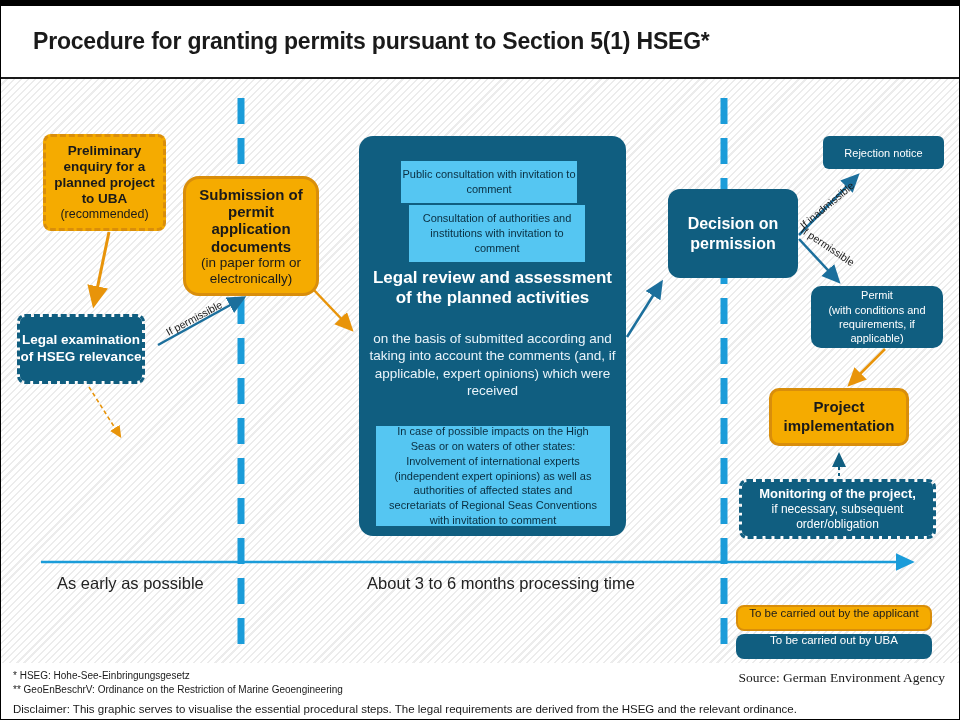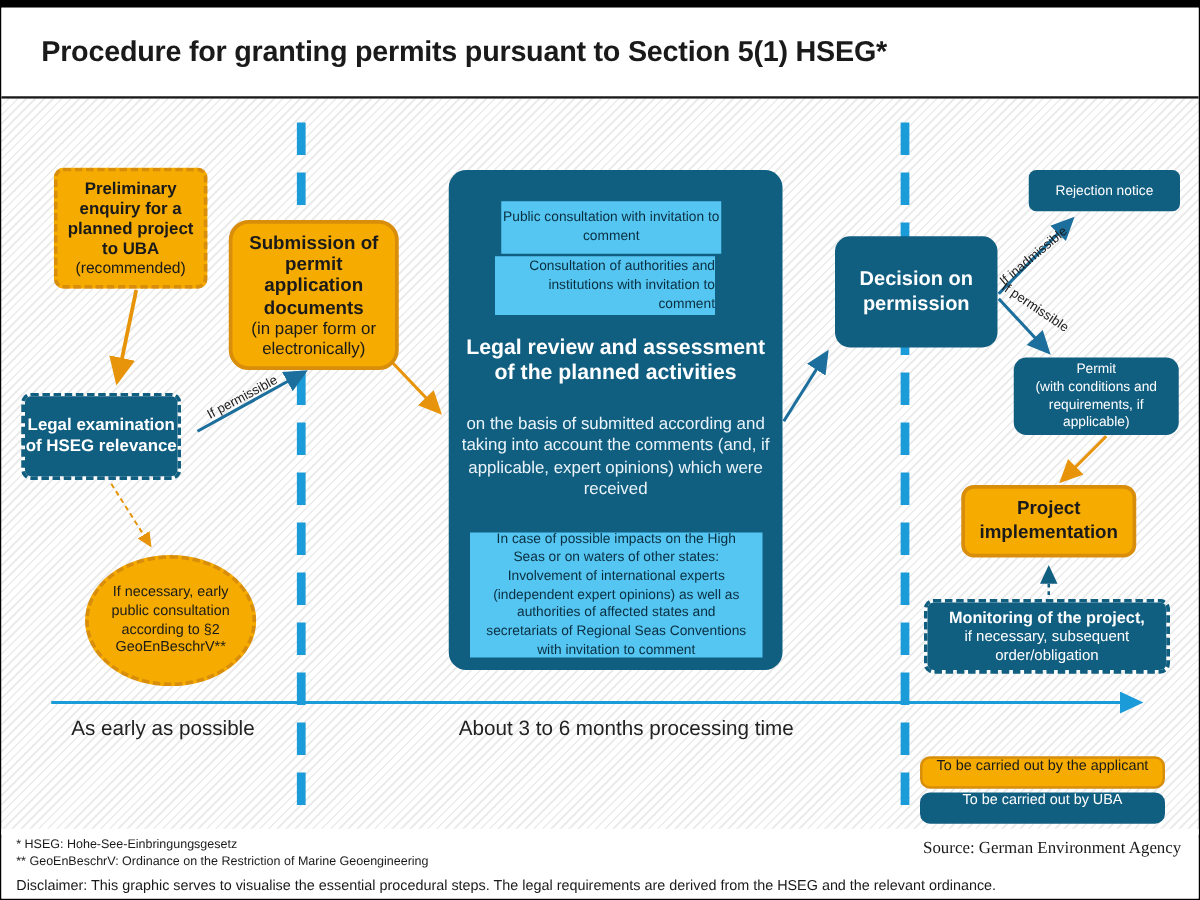--- a/index.html
+++ b/index.html
@@ -1,17 +1,17 @@
 <!DOCTYPE html>
 <html><head>
 <meta charset="utf-8">
 <style>
   html,body{margin:0;padding:0;background:#888;}
   .page{
-    position:relative;width:960px;height:720px;background:#a3a3a3;
+    position:relative;width:960px;height:720px;background:#22c55e;
     box-sizing:border-box;border:1px solid #000;border-top:6px solid #000;
     font-family:"Liberation Sans","DejaVu Sans",sans-serif;color:#1a1a1a;overflow:hidden;
   }
   
   .header{position:absolute;left:0;right:0;top:0;height:71px;background:#fff;border-bottom:2px solid #1a1a1a;}
   .title{position:absolute;left:32px;top:22px;font-size:23px;font-weight:700;letter-spacing:-.2px;}
   
   .diagram{
     position:absolute;left:0;right:0;top:73px;height:589px;
     background:repeating-linear-gradient(135deg,#ffffff 0px,#ffffff 3.5px,#ececec 3.5px,#ececec 5px);
@@ -27,21 +27,21 @@
   .b{font-weight:700;}
   
   .prelim{left:42px;top:55px;width:123px;height:97px;border-radius:8px;font-size:13.5px;line-height:1.18;padding:5px 2px;}
   .submission{left:182px;top:97px;width:136px;height:120px;border:3.5px solid #D98E0B;border-radius:16px;font-size:15px;line-height:1.15;padding:7px 2px;}
   .submission .sub{font-size:13.5px;font-weight:400;}
   .legalexam{left:16px;top:235px;width:128px;height:70px;border-radius:8px;font-size:13.5px;line-height:1.25;}
   .ellipse{left:67px;top:365px;width:137px;height:105px;border-radius:50%;font-size:11.5px;line-height:1.3;padding:10px;}
   .bigbox{left:358px;top:57px;width:267px;height:400px;border-radius:14px;}
   .lightbox{position:absolute;background:#55C6F2;color:#0a2e40;font-size:11px;line-height:1.35;display:flex;align-items:center;justify-content:center;text-align:center;box-sizing:border-box;}
   .lb1{left:42px;top:25px;width:176px;height:42px;}
-  .lb2{left:37px;top:69px;width:176px;height:47px;text-align:right;}
+  .lb2{left:50px;top:69px;width:176px;height:57px;}
   .bigheading{position:absolute;left:8px;right:8px;top:132px;font-size:17px;font-weight:700;line-height:1.2;text-align:center;color:#fff;}
   .bigbody{position:absolute;left:10px;right:10px;top:194px;font-size:13.5px;line-height:1.28;text-align:center;color:#eaf4fa;}
   .lb3{left:17px;top:290px;width:234px;height:100px;padding:6px 10px;}
   .decision{left:667px;top:110px;width:130px;height:89px;border-radius:12px;font-size:16px;line-height:1.25;}
   .rejection{left:822px;top:57px;width:121px;height:33px;border-radius:6px;font-size:11px;}
   .permit{left:810px;top:207px;width:132px;height:62px;border-radius:10px;font-size:11px;line-height:1.3;}
   .project{left:768px;top:309px;width:140px;height:58px;border-radius:10px;font-size:15px;line-height:1.25;}
   .monitoring{left:738px;top:400px;width:197px;height:60px;border-radius:8px;font-size:13px;line-height:1.25;}
   .monitoring .sub{font-size:12px;font-weight:400;}
   .edge-label{position:absolute;font-size:10.5px;color:#1a1a1a;text-align:center;width:86px;}
@@ -112,23 +112,20 @@
 
     <div class="box orange submission flexc">
       <span class="b">Submission of permit application documents</span>
       <span class="sub">(in paper form or electronically)</span>
     </div>
 
     <div class="box blue-dashed legalexam flexc b">
       <span>Legal examination of HSEG relevance</span>
     </div>
 
-    <div class="box orange-dashed ellipse flexc">
-      <span>If necessary, early public consultation according to §2 GeoEnBeschrV**</span>
-    </div>
 
     <div class="box blue bigbox">
       <div class="lightbox lb1">
         <span>Public consultation with invitation to comment</span>
       </div>
       <div class="lightbox lb2">
         <span>Consultation of authorities and institutions with invitation to comment</span>
       </div>
       <div class="bigheading">Legal review and assessment of the planned activities</div>
       <div class="bigbody">on the basis of submitted according and taking into account the comments (and, if applicable, expert opinions) which were received</div>

